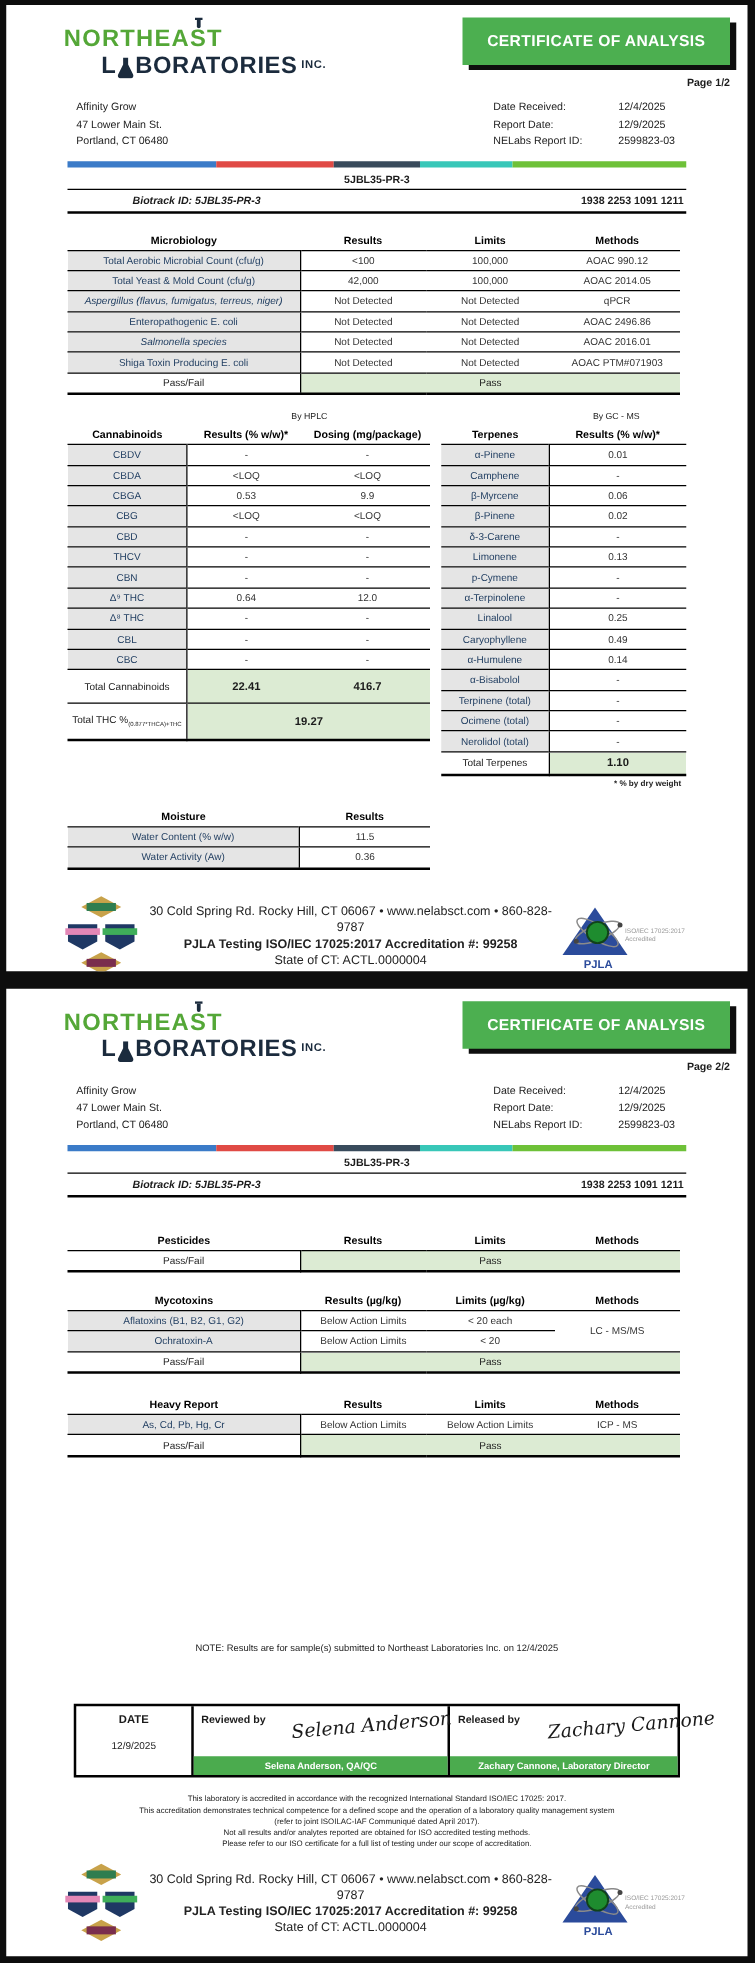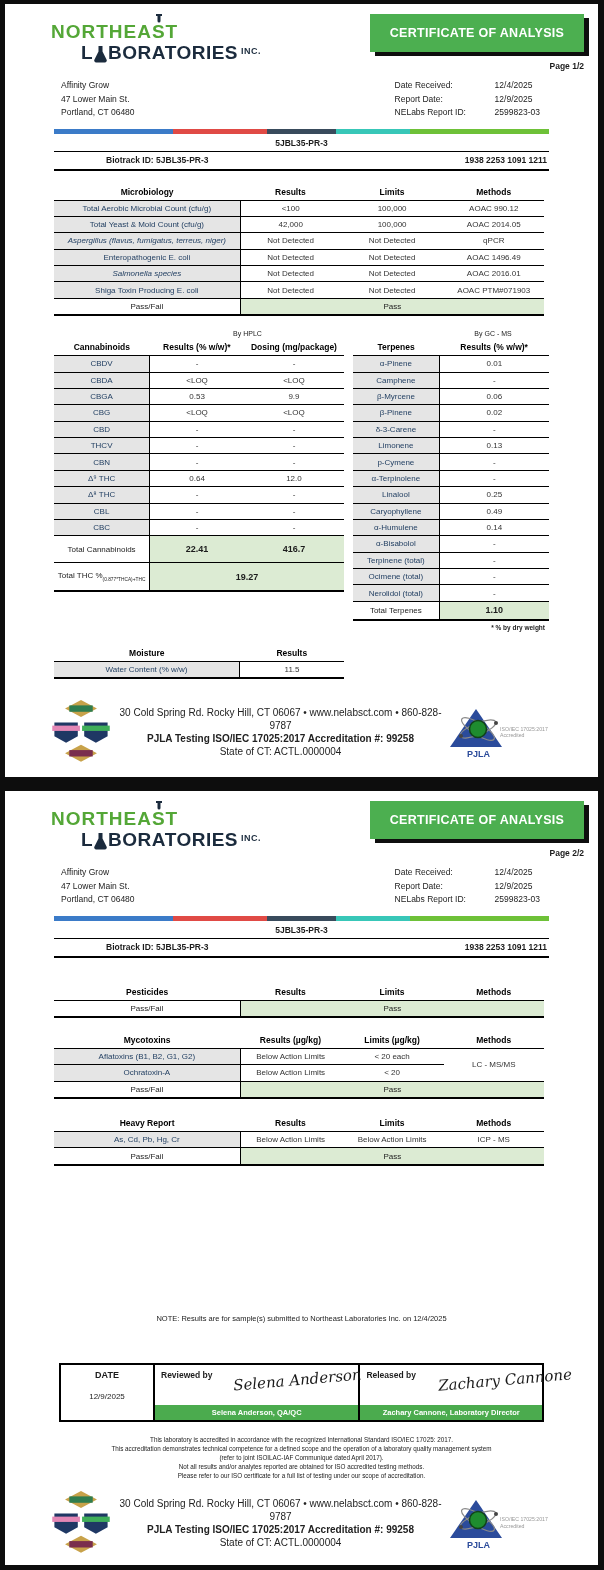--- a/index.html
+++ b/index.html
@@ -24,21 +24,21 @@
   .client div{font-size:8.5px;line-height:13.5px;color:#222;}
   .meta{font-size:8.5px;}
   .meta-row{display:flex;line-height:13.5px;}
   .meta-label{width:100px;color:#222;}
   .meta-value{color:#222;}
 
   .stripe{display:flex;height:5px;margin:9px 49px 0 49px;}
   .stripe div{height:100%;}
   .sampleid{margin:0 49px;text-align:center;font-weight:bold;font-size:8.5px;padding:4px 0 3px 0;border-bottom:1.2px solid #000;}
   .biotrack{display:flex;justify-content:space-between;margin:0 49px;padding:3px 0 4px 0;border-bottom:2.5px solid #000;font-weight:bold;font-size:8.5px;}
-  .biotrack .left{padding-left:52px;}
+  .biotrack .left{padding-left:52px;font-style:italic;}
   .biotrack .right{padding-right:2px;}
 
   
   table.tbl{border-collapse:collapse;font-size:8px;table-layout:fixed;border-bottom:2.4px solid #000;}
   .tbl th{font-size:8.5px;font-weight:bold;padding:3px 2px;color:#000;text-align:center;}
   .tbl td{padding:3.2px 2px;text-align:center;color:#333;overflow:hidden;white-space:nowrap;}
   .tbl tbody tr{border-top:1.3px solid #000;}
   .tbl td:first-child{background:#e5e5e5;color:#1c3a5e;border-right:1.3px solid #000;}
   .tbl td.em{font-style:italic;}
   .tbl td.plain{background:#fff !important;color:#1c1c1c !important;}
@@ -174,21 +174,21 @@
         <tr>
           <td class="em">Aspergillus  (flavus, fumigatus, terreus, niger)</td>
           <td>Not Detected</td>
           <td>Not Detected</td>
           <td>qPCR</td>
         </tr>
         <tr>
           <td>Enteropathogenic E. coli</td>
           <td>Not Detected</td>
           <td>Not Detected</td>
-          <td>AOAC 1496.49</td>
+          <td>AOAC 2496.86</td>
         </tr>
         <tr>
           <td class="em">Salmonella  species</td>
           <td>Not Detected</td>
           <td>Not Detected</td>
           <td>AOAC 2016.01</td>
         </tr>
         <tr>
           <td>Shiga Toxin Producing E. coli</td>
           <td>Not Detected</td>
@@ -384,20 +384,24 @@
     <thead>
         <tr>
       <th>Moisture</th>
       <th>Results</th>
     </tr>
       </thead>
     <tbody>
         <tr>
           <td>Water Content (% w/w)</td>
           <td>11.5</td>
+        </tr>
+        <tr>
+          <td>Water Activity (Aw)</td>
+          <td>0.36</td>
         </tr>
       </tbody>
   </table>
 
   <div class="footer">
     <svg class="badges" width="60" height="66" viewBox="0 0 56 62">
       <polygon points="28,1 43,9 28,17 13,9" fill="#c8a24a"></polygon>
         <rect x="17" y="6" width="22" height="6" fill="#2f7d4f"></rect>
       <path d="M3,22 h22 v13 l-11,6 l-11,-6 z" fill="#1f3864"></path>
         <rect x="1" y="25" width="26" height="5" fill="#e387b6"></rect>

